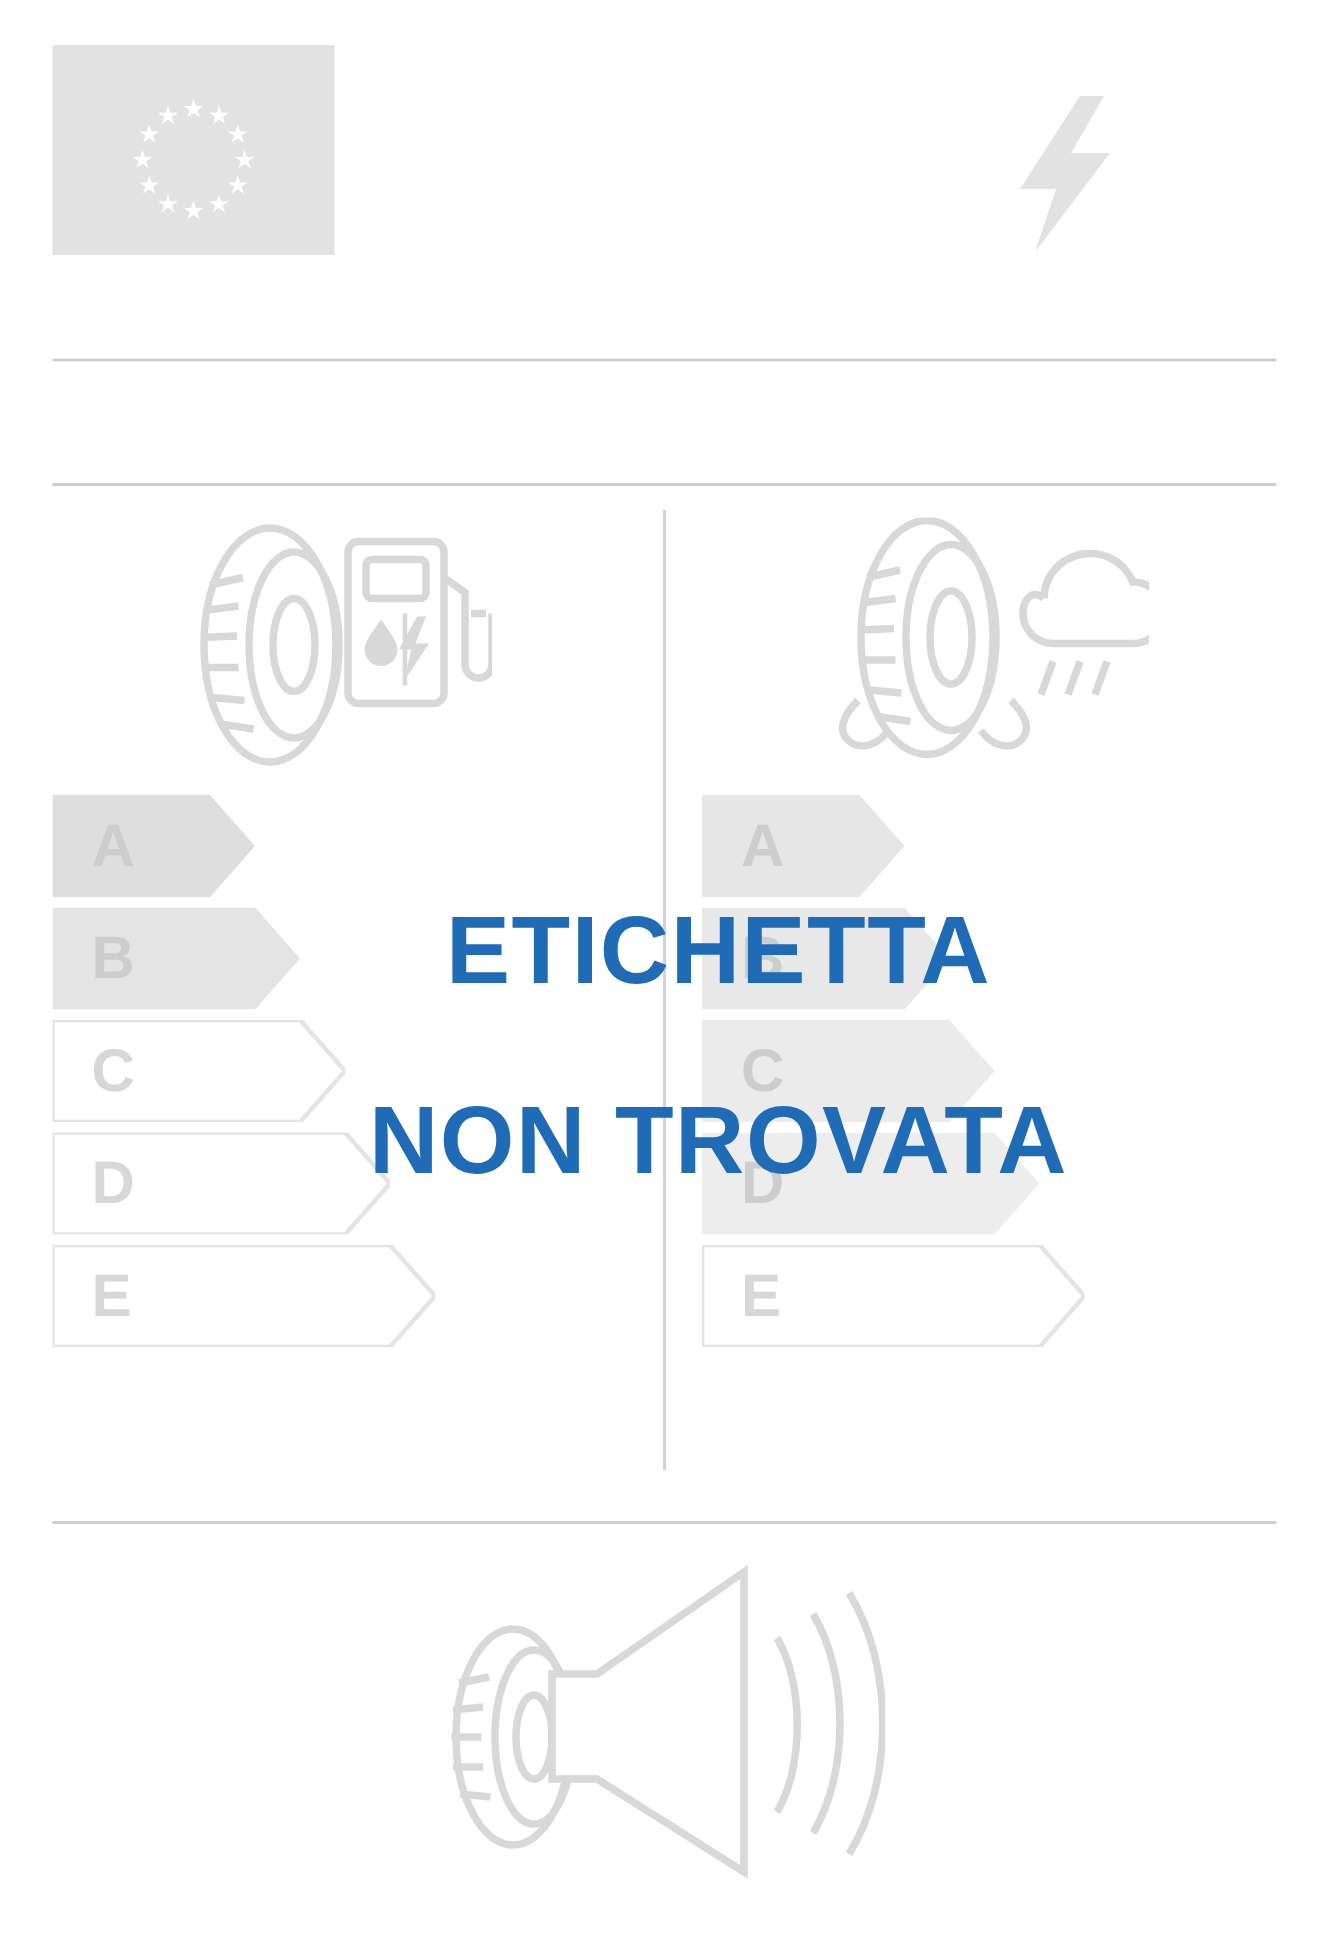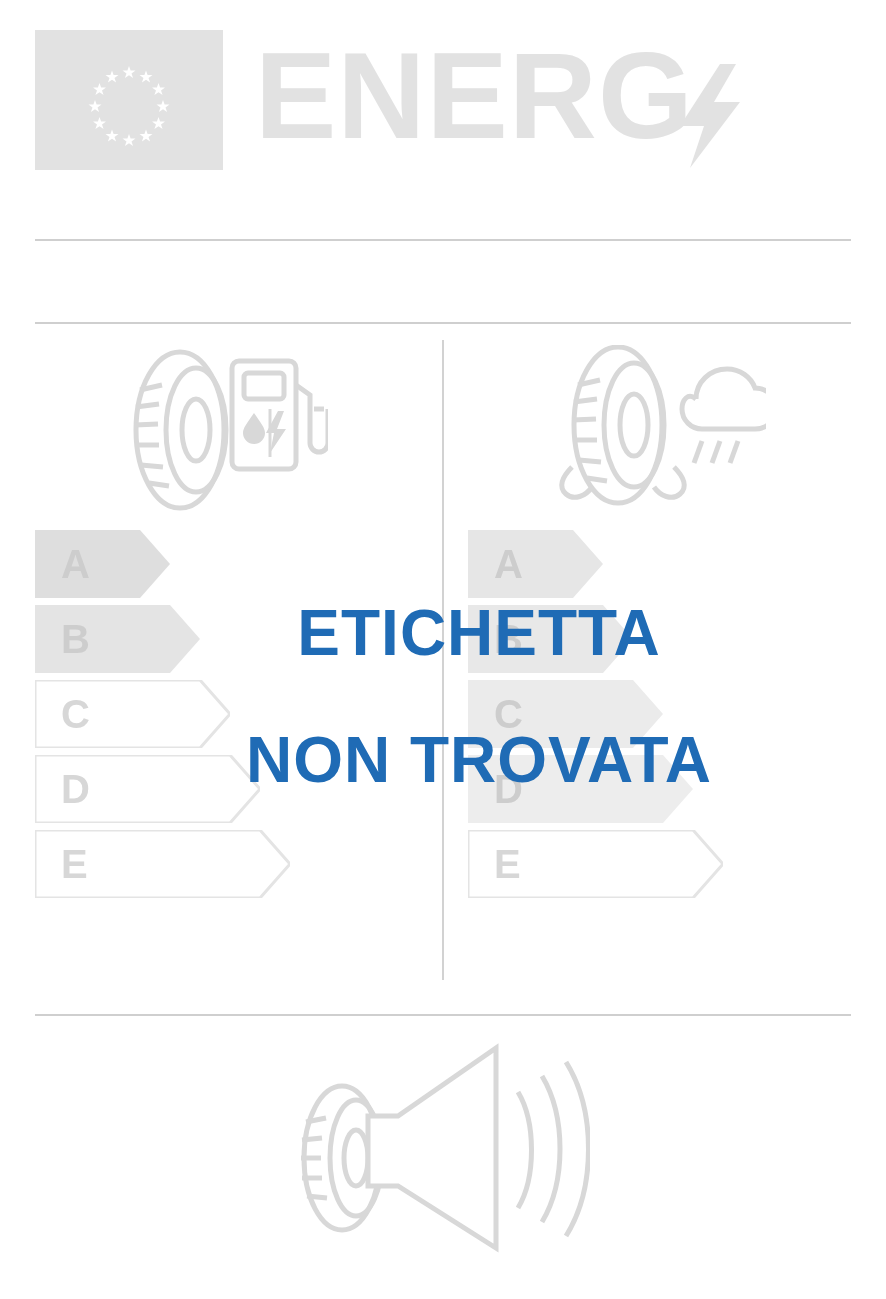--- a/index.html
+++ b/index.html
@@ -153,21 +153,20 @@
         <polygon points="94,104 95.6,108.6 100.5,108.6 96.5,111.5 98.1,116.1 94,113.2 89.9,116.1 91.5,111.5 87.5,108.6 92.4,108.6"></polygon>
         <polygon points="77,99.5 78.6,104.1 83.5,104.1 79.5,107 81.1,111.6 77,108.7 72.9,111.6 74.5,107 70.5,104.1 75.4,104.1"></polygon>
         <polygon points="64.5,87 66.1,91.6 71,91.6 67,94.5 68.6,99.1 64.5,96.2 60.4,99.1 62,94.5 58,91.6 62.9,91.6"></polygon>
         <polygon points="60,70 61.6,74.6 66.5,74.6 62.5,77.5 64.1,82.1 60,79.2 55.9,82.1 57.5,77.5 53.5,74.6 58.4,74.6"></polygon>
         <polygon points="64.5,53 66.1,57.6 71,57.6 67,60.5 68.6,65.1 64.5,62.2 60.4,65.1 62,60.5 58,57.6 62.9,57.6"></polygon>
         <polygon points="77,40.5 78.6,45.1 83.5,45.1 79.5,48 81.1,52.6 77,49.7 72.9,52.6 74.5,48 70.5,45.1 75.4,45.1"></polygon>
       </g>
     </svg>
   </div>
 
-  <div id="energ-word">ENERG</div>
 
   <svg id="energ-bolt" viewBox="0 0 60 104">
     <polygon points="40,0 0,62 24,62 10,104 60,38 34,38 56,0" fill="#e2e2e2"></polygon>
   </svg>
 </div>
 
 <div class="hrule" id="rule-1"></div>
 <div class="hrule" id="rule-2"></div>
 <div class="hrule" id="rule-3"></div>
 <div id="vdivider"></div>

